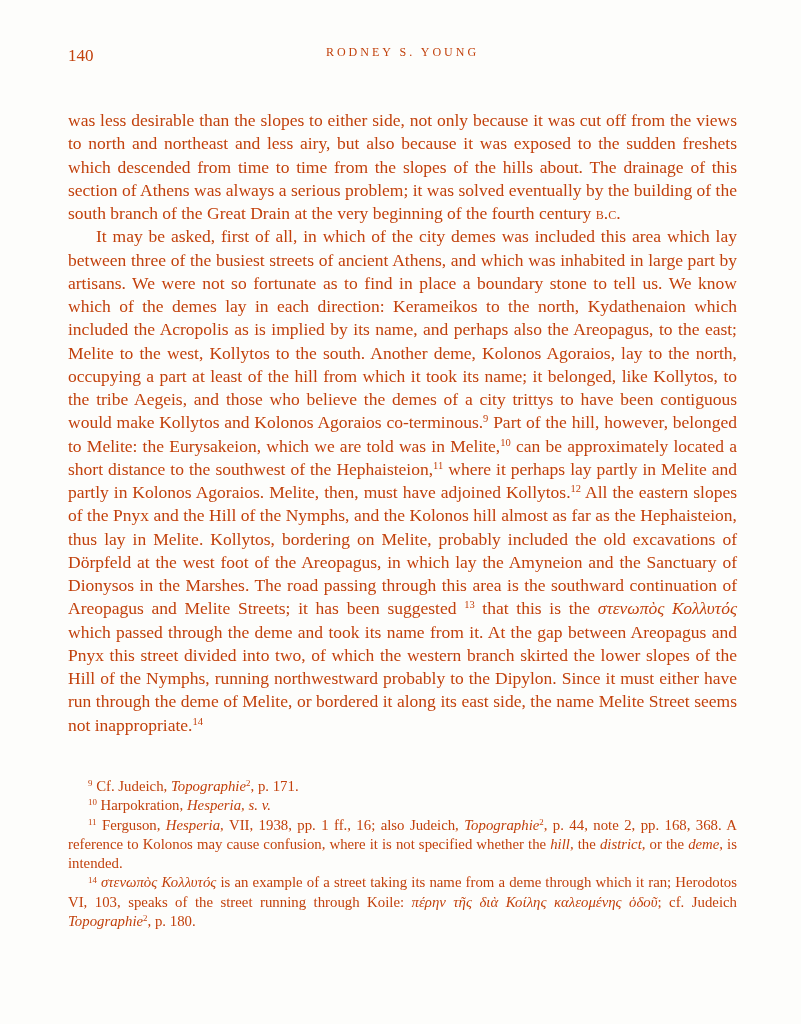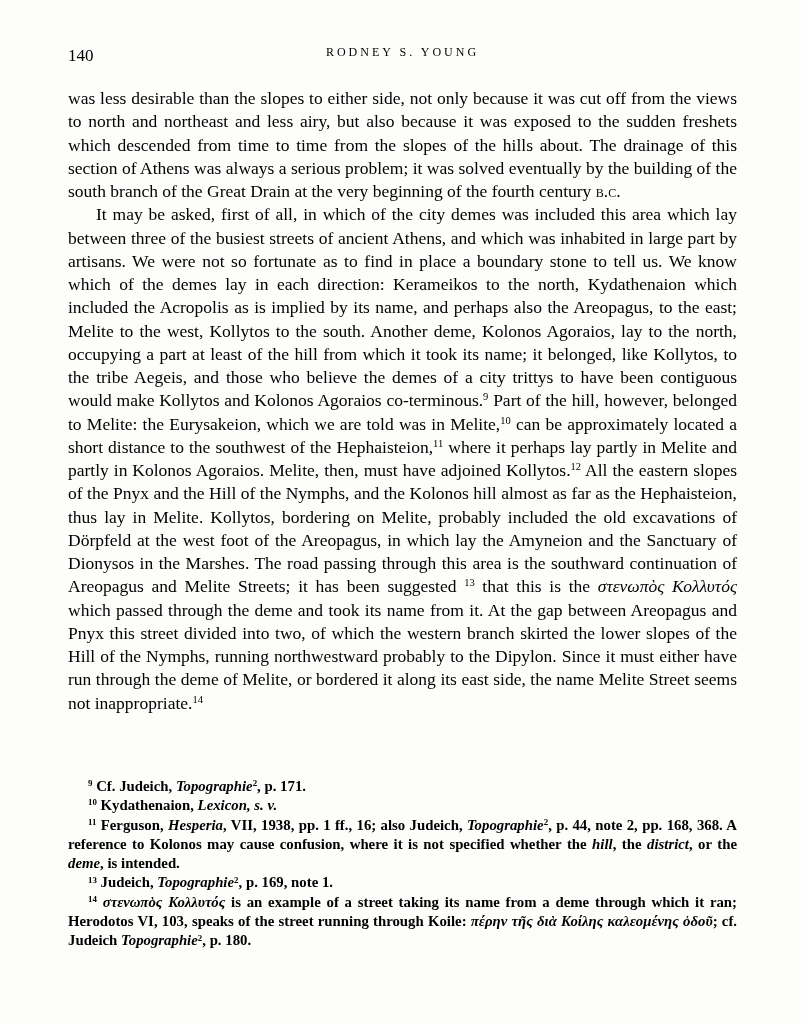--- a/index.html
+++ b/index.html
@@ -7,21 +7,21 @@
     padding: 0;
     background: #f4f3f0;
     font-family: "Liberation Serif", serif;
   }
   .page {
     position: relative;
     width: 801px;
     height: 1024px;
     margin: 0 auto;
     background: #fdfdfb;
-    color: #000000;
+    color: #c2410c;
     overflow: hidden;
   }
   .page-header {
     position: absolute;
     top: 45px;
     left: 68px;
     width: 669px;
     height: 22px;
   }
   .page-number {
@@ -45,34 +45,34 @@
     font-size: 17.5px;
     line-height: 23.25px;
     text-align: justify;
   }
   .body-text p {
     margin: 0;
     text-indent: 28px;
   }
   .body-text p.no-indent {
     text-indent: 0;
+    margin-top: 22px;
   }
   .footnotes {
     position: absolute;
     top: 777px;
     left: 68px;
     width: 669px;
     font-size: 14.8px;
     line-height: 19.3px;
     text-align: justify;
   }
   .footnotes p {
     margin: 0;
     text-indent: 20px;
-    font-weight: bold;
   }
   sup {
     font-size: 60%;
     line-height: 0;
     vertical-align: baseline;
     position: relative;
     top: -0.55em;
   }
   .seg-italic { font-style: italic; }
   .seg-greek  { font-style: italic; }
@@ -90,18 +90,17 @@
     <span class="running-title">RODNEY S. YOUNG</span>
   </header>
 
   <main class="body-text">
       <p class="para no-indent"><span>was less desirable than the slopes to either side, not only because it was cut off from the views to north and northeast and less airy, but also because it was exposed to the sudden freshets which descended from time to time from the slopes of the hills about. The drainage of this section of Athens was always a serious problem; it was solved eventually by the building of the south branch of the Great Drain at the very beginning of the fourth century </span><span class="seg-smallcaps">B.C.</span></p>
       <p class="para"><span>It may be asked, first of all, in which of the city demes was included this area which lay between three of the busiest streets of ancient Athens, and which was inhabited in large part by artisans. We were not so fortunate as to find in place a boundary stone to tell us. We know which of the demes lay in each direction: Kerameikos to the north, Kydathenaion which included the Acropolis as is implied by its name, and perhaps also the Areopagus, to the east; Melite to the west, Kollytos to the south. Another deme, Kolonos Agoraios, lay to the north, occupying a part at least of the hill from which it took its name; it belonged, like Kollytos, to the tribe Aegeis, and those who believe the demes of a city trittys to have been contiguous would make Kollytos and Kolonos Agoraios co-terminous.</span><sup>9</sup><span> Part of the hill, however, belonged to Melite: the Eurysakeion, which we are told was in Melite,</span><sup>10</sup><span> can be approximately located a short distance to the southwest of the Hephaisteion,</span><sup>11</sup><span> where it perhaps lay partly in Melite and partly in Kolonos Agoraios. Melite, then, must have adjoined Kollytos.</span><sup>12</sup><span> All the eastern slopes of the Pnyx and the Hill of the Nymphs, and the Kolonos hill almost as far as the Hephaisteion, thus lay in Melite. Kollytos, bordering on Melite, probably included the old excavations of Dörpfeld at the west foot of the Areopagus, in which lay the Amyneion and the Sanctuary of Dionysos in the Marshes. The road passing through this area is the southward continuation of Areopagus and Melite Streets; it has been suggested </span><sup>13</sup><span> that this is the </span><span class="seg-greek">στενωπὸς Κολλυτός</span><span> which passed through the deme and took its name from it. At the gap between Areopagus and Pnyx this street divided into two, of which the western branch skirted the lower slopes of the Hill of the Nymphs, running northwestward probably to the Dipylon. Since it must either have run through the deme of Melite, or bordered it along its east side, the name Melite Street seems not inappropriate.</span><sup>14</sup></p>
     </main>
 
   <section class="footnotes">
       <p><sup>9</sup><span> Cf. Judeich, </span><span class="seg-italic">Topographie</span><sup>2</sup><span>, p. 171.</span></p>
-      <p><sup>10</sup><span> Kydathenaion, </span><span class="seg-italic">Lexicon, s. v.</span></p>
+      <p><sup>10</sup><span> Harpokration, </span><span class="seg-italic">Hesperia, s. v.</span></p>
       <p><sup>11</sup><span> Ferguson, </span><span class="seg-italic">Hesperia</span><span>, VII, 1938, pp. 1 ff., 16; also Judeich, </span><span class="seg-italic">Topographie</span><sup>2</sup><span>, p. 44, note 2, pp. 168, 368. A reference to Kolonos may cause confusion, where it is not specified whether the </span><span class="seg-italic">hill</span><span>, the </span><span class="seg-italic">district</span><span>, or the </span><span class="seg-italic">deme</span><span>, is intended.</span></p>
-      <p><sup>13</sup><span> Judeich, </span><span class="seg-italic">Topographie</span><sup>2</sup><span>, p. 169, note 1.</span></p>
       <p><sup>14</sup><span> </span><span class="seg-greek">στενωπὸς Κολλυτός</span><span> is an example of a street taking its name from a deme through which it ran; Herodotos VI, 103, speaks of the street running through Koile: </span><span class="seg-greek">πέρην τῆς διὰ Κοίλης καλεομένης ὁδοῦ</span><span>; cf. Judeich </span><span class="seg-italic">Topographie</span><sup>2</sup><span>, p. 180.</span></p>
     </section>
 </div>
 
 </body></html>

